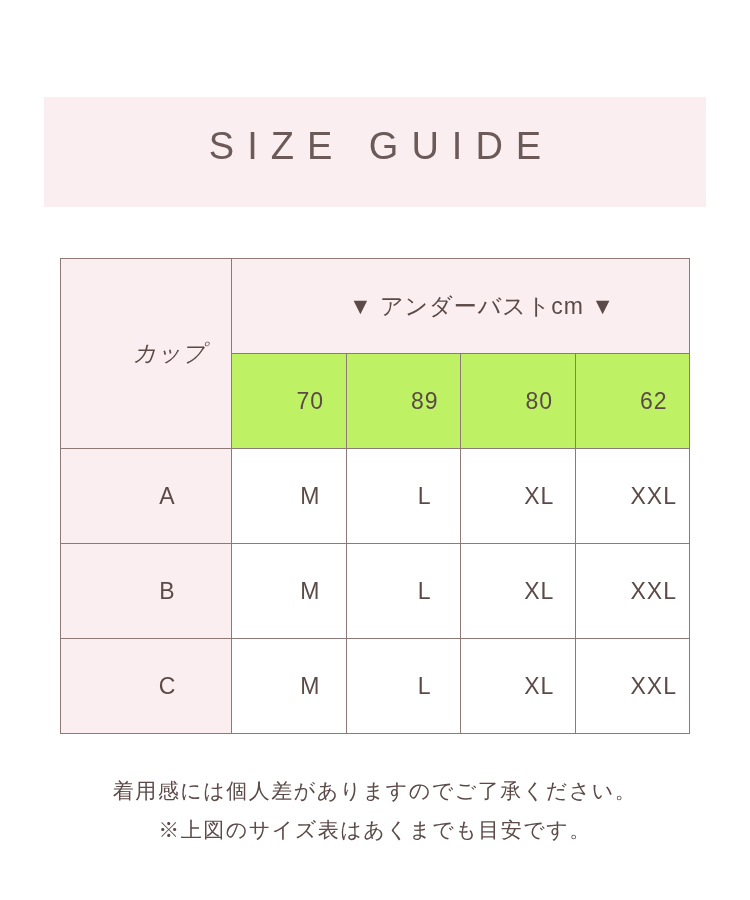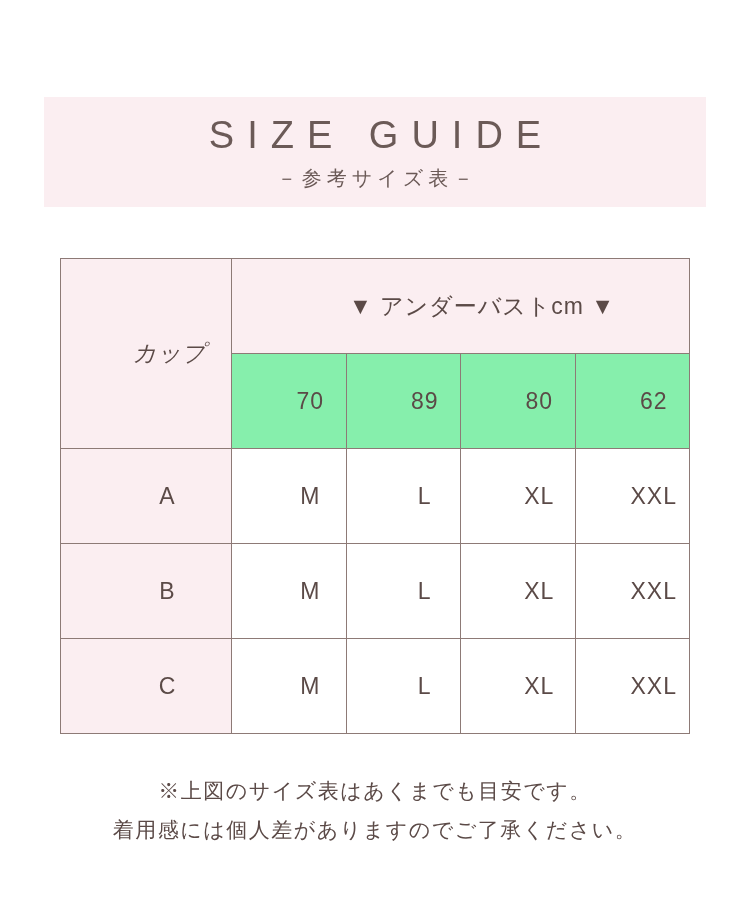--- a/index.html
+++ b/index.html
@@ -78,21 +78,21 @@
     height: 184px;
     font-style: italic;
   }
   .underbust-head {
     background: #fbeef1;
     height: 92px;
     font-size: 25px;
     letter-spacing: 1px;
   }
   .num-head {
-    background: #86efac;
+    background: #bef264;
     height: 92px;
     font-size: 24px;
   }
   .cup-cell {
     background: #fbeef1;
     height: 92px;
     font-size: 24px;
   }
   .val-cell {
     background: #ffffff;
@@ -115,21 +115,20 @@
     line-height: 1.85;
   }
 </style>
 </head>
 <body>
 
 <div class="page">
 
   <div class="banner">
     <div class="banner-title">SIZE GUIDE</div>
-    <div class="banner-sub">－参考サイズ表－</div>
   </div>
 
   <table class="size-table">
     <tbody>
       <tr>
         <td class="cup-corner" rowspan="2">カップ</td>
         <td class="underbust-head" colspan="4">▼ アンダーバストcm ▼</td>
       </tr>
       <tr>
         <td class="num-head">70</td>
@@ -155,17 +154,17 @@
         <td class="cup-cell">C</td>
         <td class="val-cell">M</td>
         <td class="val-cell">L</td>
         <td class="val-cell">XL</td>
         <td class="val-cell">XXL</td>
       </tr>
     </tbody>
   </table>
 
   <div class="notes">
+    <div class="note-line">着用感には個人差がありますのでご了承ください。</div>
     <div class="note-line">※上図のサイズ表はあくまでも目安です。</div>
-    <div class="note-line">着用感には個人差がありますのでご了承ください。</div>
   </div>
 
 </div>
 
 </body></html>

